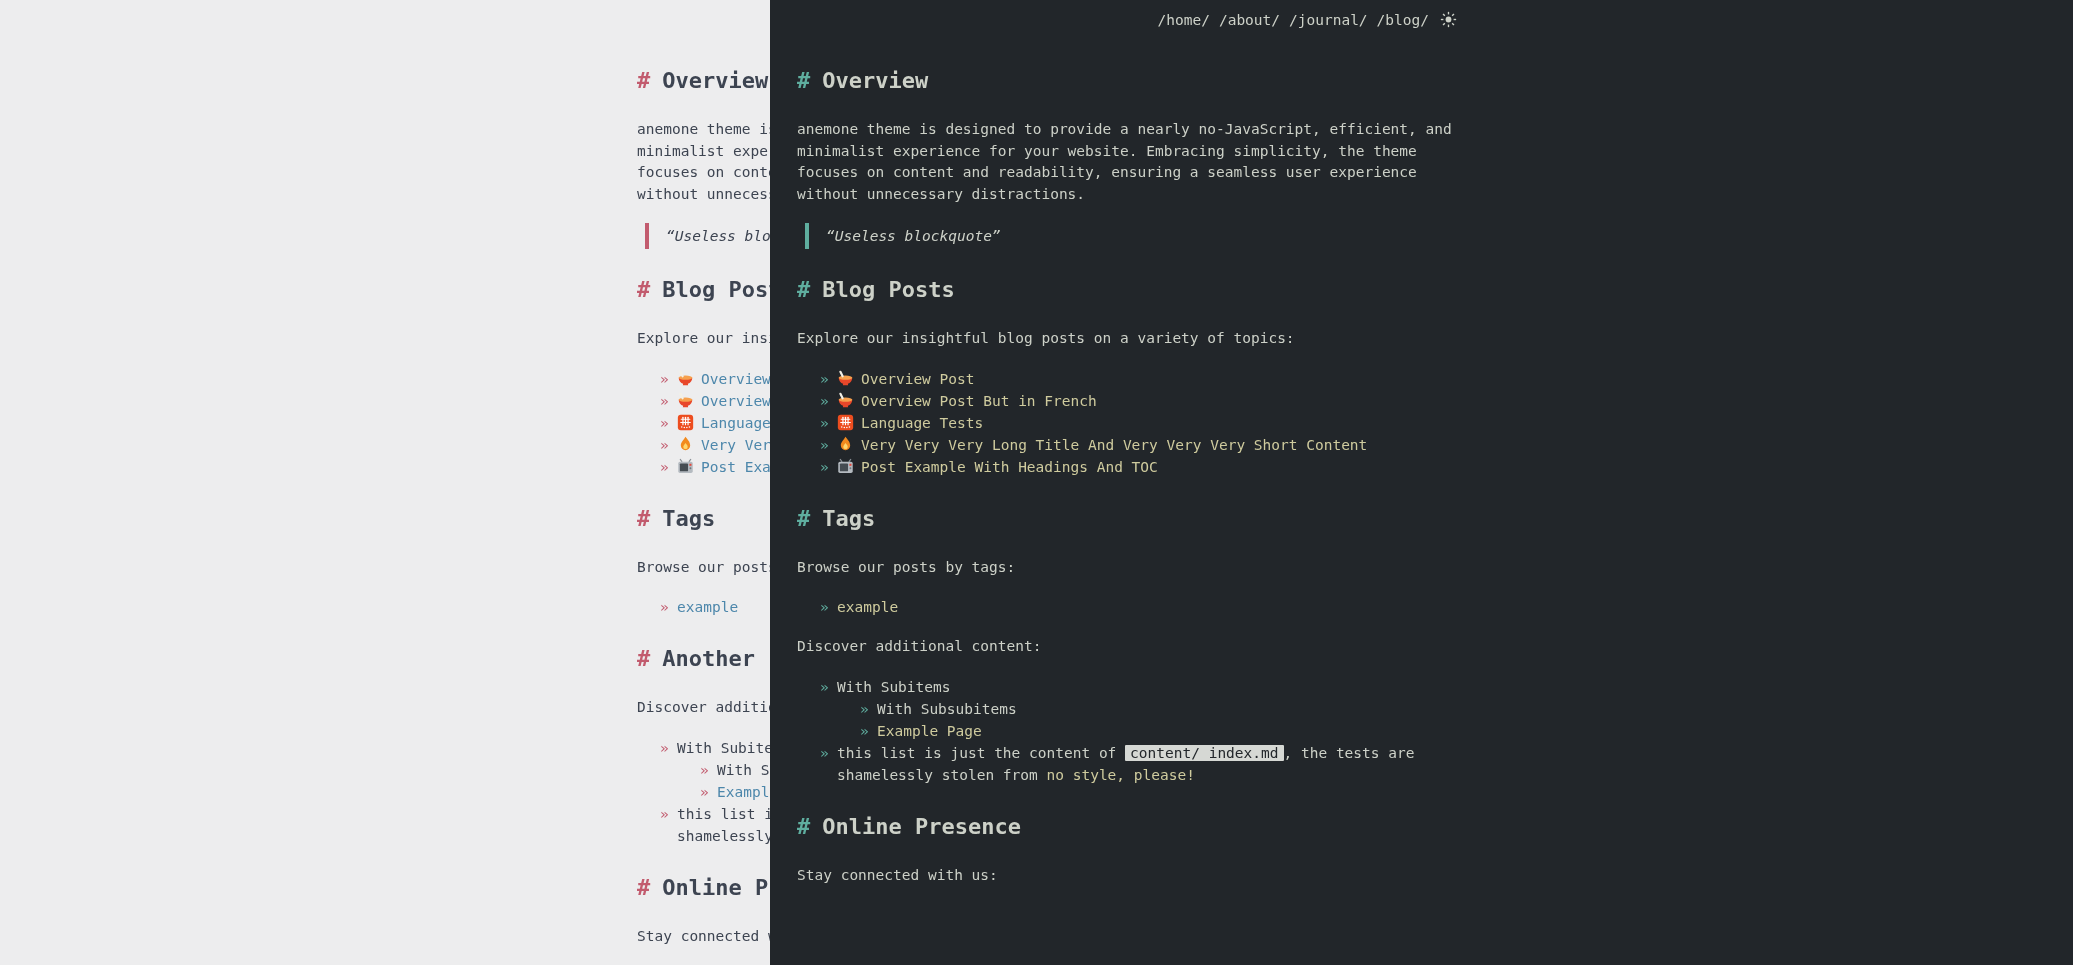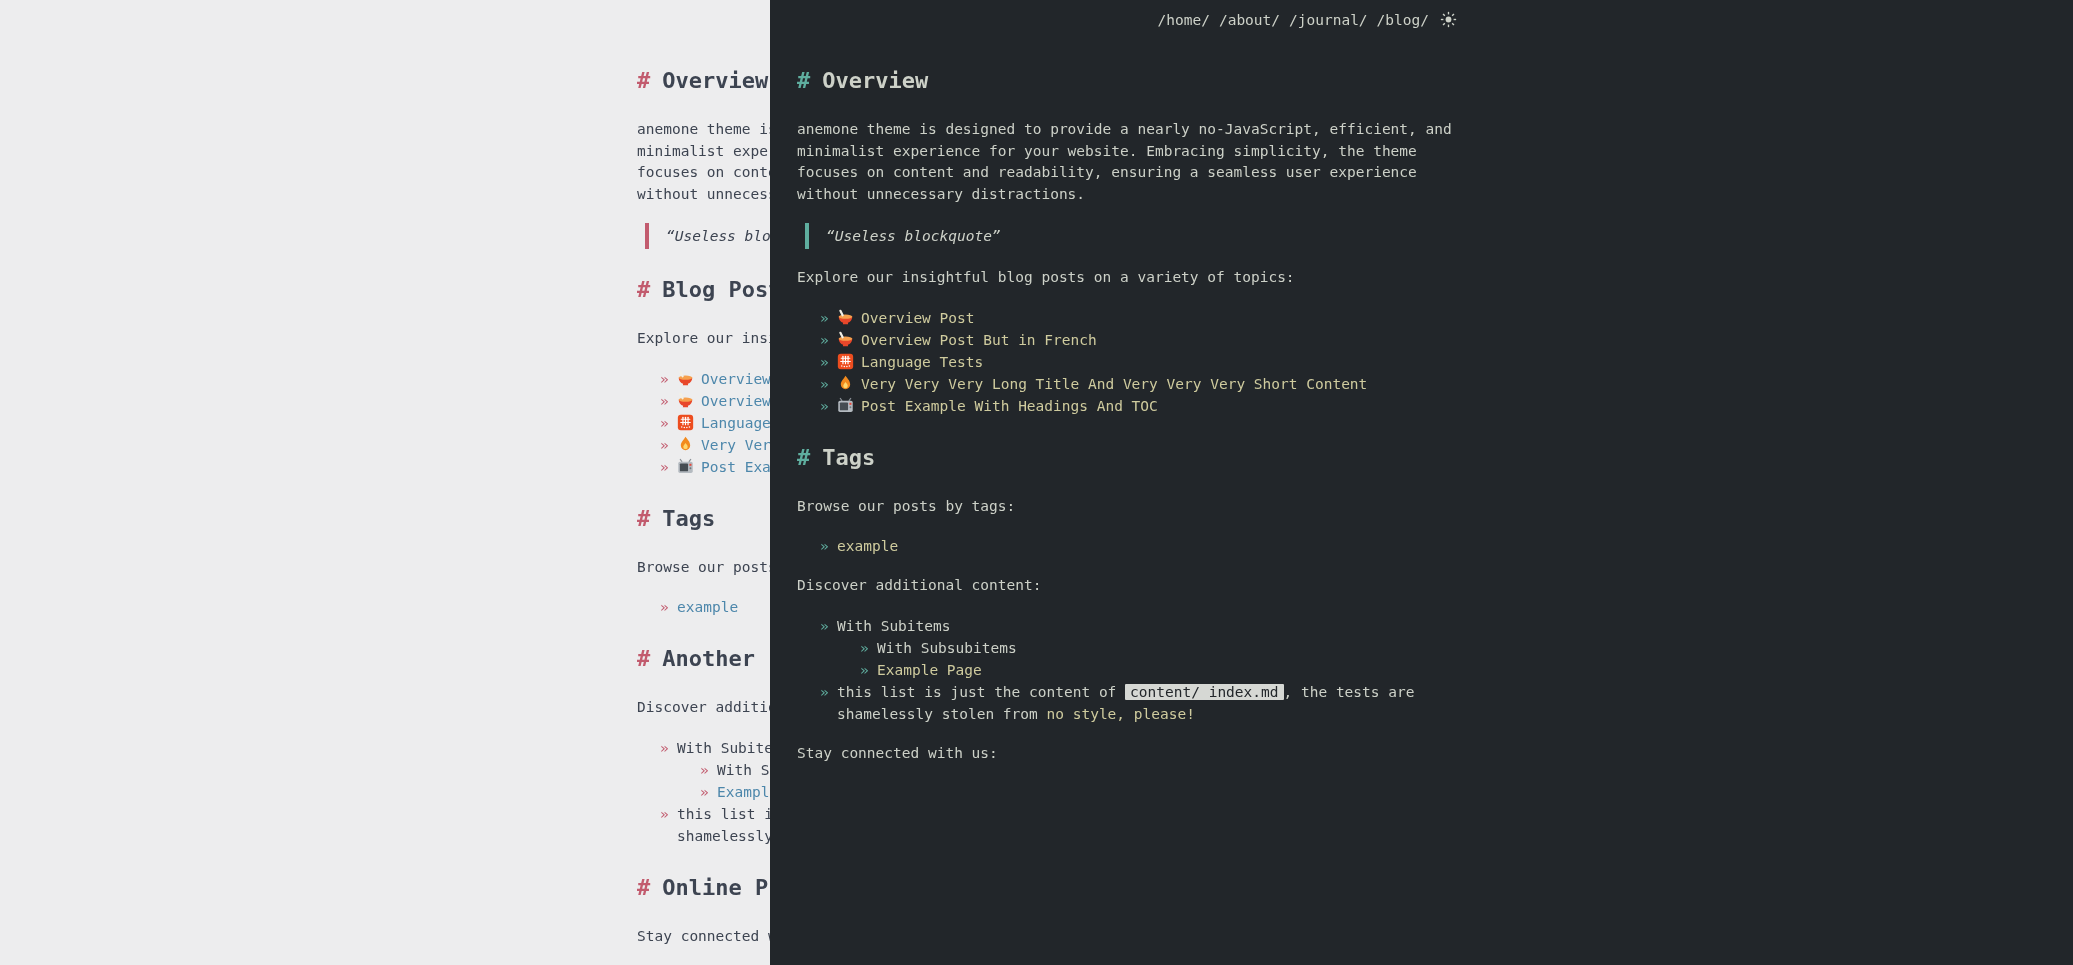--- a/index.html
+++ b/index.html
@@ -149,20 +149,21 @@
             <line x1="14.3" y1="14.3" x2="16.4" y2="16.4"></line>
             <line x1="3.6" y1="16.4" x2="5.7" y2="14.3"></line>
             <line x1="14.3" y1="5.7" x2="16.4" y2="3.6"></line>
           </svg></button>
     </nav>
 
     <h1><span class="hash">#</span><span>Overview</span></h1>
     <p>anemone theme is designed to provide a nearly no-JavaScript, efficient, and minimalist experience for your website. Embracing simplicity, the theme focuses on content and readability, ensuring a seamless user experience without unnecessary distractions.</p>
     <blockquote><span>“Useless blockquote”</span></blockquote>
 
+    <h1><span class="hash">#</span><span>Blog Posts</span></h1>
     <p>Explore our insightful blog posts on a variety of topics:</p>
     <ul>
       <li><span class="mk">»</span><span class="emoji"><svg viewBox="0 0 20 20">
               <path d="M2 9h16c0 3.4-2.2 6.1-5.2 7.1l.3 1.9H6.9l.3-1.9C4.2 15.1 2 12.4 2 9z" fill="#E8472A"></path>
               <ellipse cx="10" cy="9" rx="8" ry="2.5" fill="#F6A04D"></ellipse>
               <rect x="4" y="0.5" width="2.6" height="8.5" rx="1.3" fill="#F3F0E6" transform="rotate(-26 5.3 4.7)"></rect>
             </svg></span><a class="lnk">Overview Post</a></li>
       <li><span class="mk">»</span><span class="emoji"><svg viewBox="0 0 20 20">
               <path d="M2 9h16c0 3.4-2.2 6.1-5.2 7.1l.3 1.9H6.9l.3-1.9C4.2 15.1 2 12.4 2 9z" fill="#E8472A"></path>
               <ellipse cx="10" cy="9" rx="8" ry="2.5" fill="#F6A04D"></ellipse>
@@ -210,16 +211,17 @@
     <ul>
       <li><span class="mk">»</span><span>With Subitems</span>
         <ul>
           <li><span class="mk">»</span><span>With Subsubitems</span></li>
           <li><span class="mk">»</span><a class="lnk">Example Page</a></li>
         </ul>
       </li>
       <li><span class="mk">»</span><span>this list is just the content of </span><span class="code">content/_index.md</span><span>, the tests are shamelessly stolen from </span><a class="lnk">no style, please!</a></li>
     </ul>
 
+    <h1><span class="hash">#</span><span>Online Presence</span></h1>
     <p>Stay connected with us:</p>
 
   </div>
 </div>
 
 </body></html>

